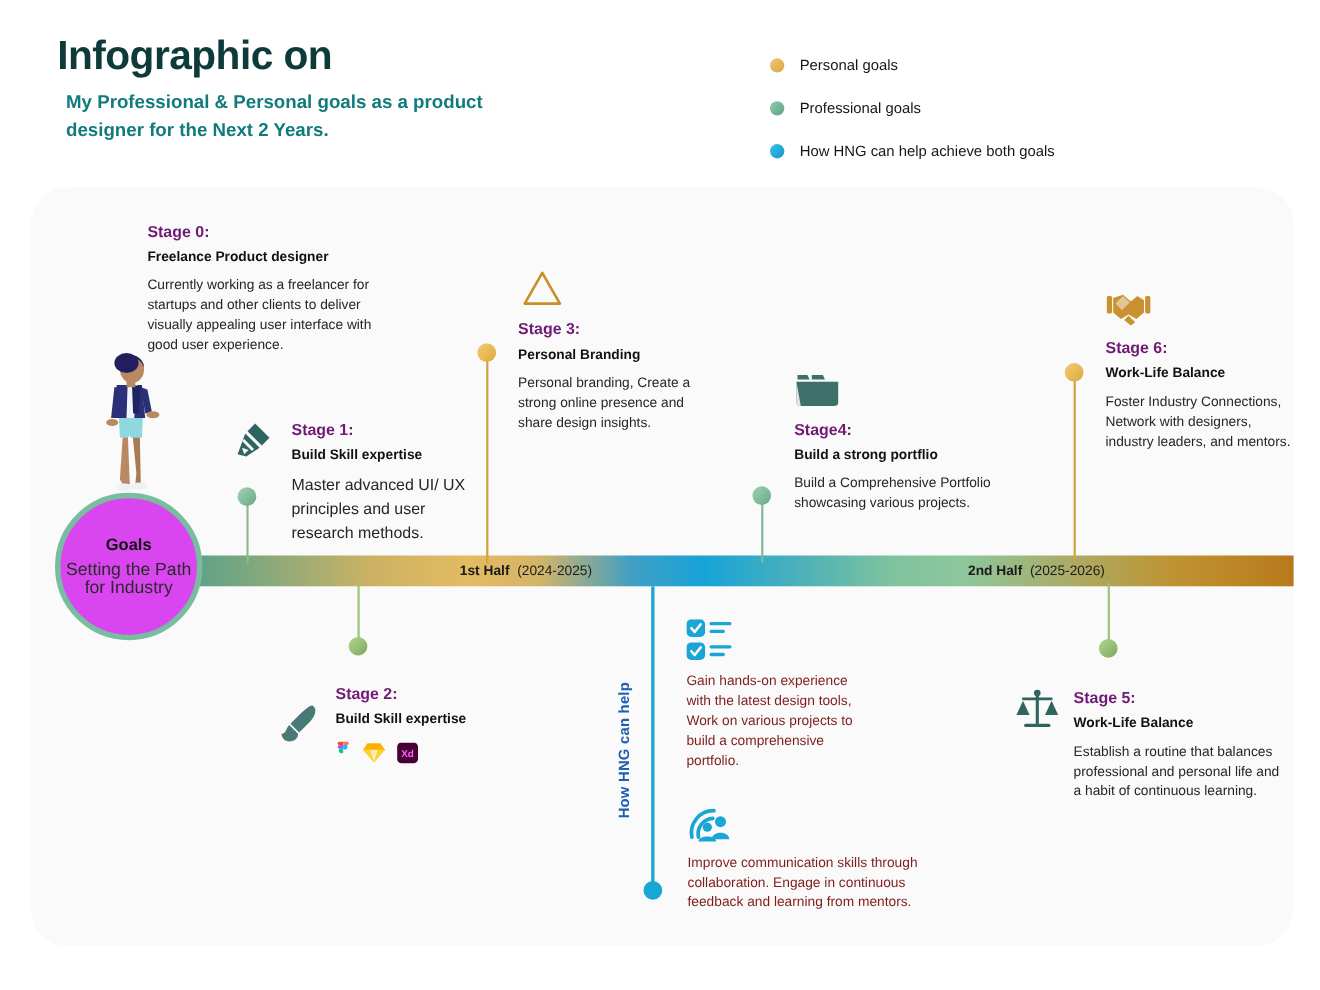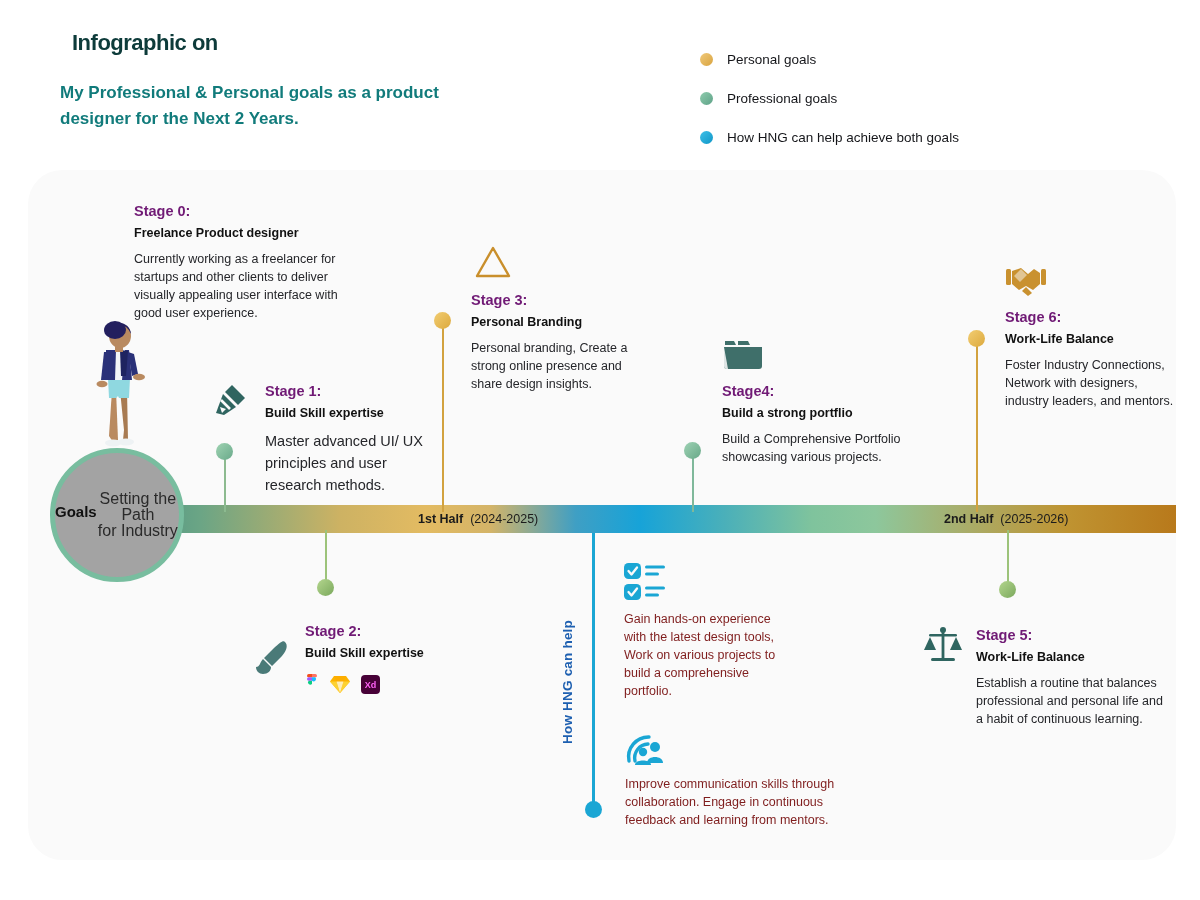--- a/index.html
+++ b/index.html
@@ -6,22 +6,22 @@
   html,body{
     width:1200px; height:900px;
     background:#ffffff;
     font-family:"Liberation Sans", sans-serif;
     overflow:hidden;
   }
   #root{ position:relative; width:1200px; height:900px; }
 
   
   .hdr-title{
-    position:absolute; left:72px; top:30px;
-    font-size:22px; font-weight:bold; letter-spacing:-0.5px;
+    position:absolute; left:52px; top:30px;
+    font-size:37px; font-weight:bold; letter-spacing:-0.5px;
     color:#0d3b3a;
   }
   .hdr-sub{
     position:absolute; left:60px; top:80px; width:420px;
     font-size:17px; font-weight:bold; line-height:26px;
     color:#117b7b;
   }
 
   
   .legend{ position:absolute; left:700px; top:46px; }
@@ -57,29 +57,29 @@
       #bf9331 90%,
       #b8791b 100%);
   }
   .tl-label{
     position:absolute; top:512px;
     font-size:12.5px; color:#1b1b1b; white-space:nowrap;
   }
   .tl-label b{ font-weight:bold; }
   .tl-label span{ font-weight:normal; margin-left:7px; }
   .tl-1{ left:418px; }
-  .tl-2{ left:944px; }
+  .tl-2{ left:880px; }
 
   
   .goals-circle{
     position:absolute; left:50px; top:448px;
     width:134px; height:134px; border-radius:50%;
-    background:#a3a3a3;
+    background:#d946ef;
     border:5px solid #78bd9f;
-    display:flex; flex-direction:row;
+    display:flex; flex-direction:column;
     align-items:center; justify-content:center;
     z-index:6;
   }
   .goals-title{ font-size:15px; font-weight:bold; color:#111; margin-bottom:7px; }
   .goals-sub{ font-size:16px; color:#2a2a2a; line-height:16px; text-align:center; }
 
   
   .person{ position:absolute; left:82px; top:318px; width:70px; height:135px; z-index:7; }
 
   

